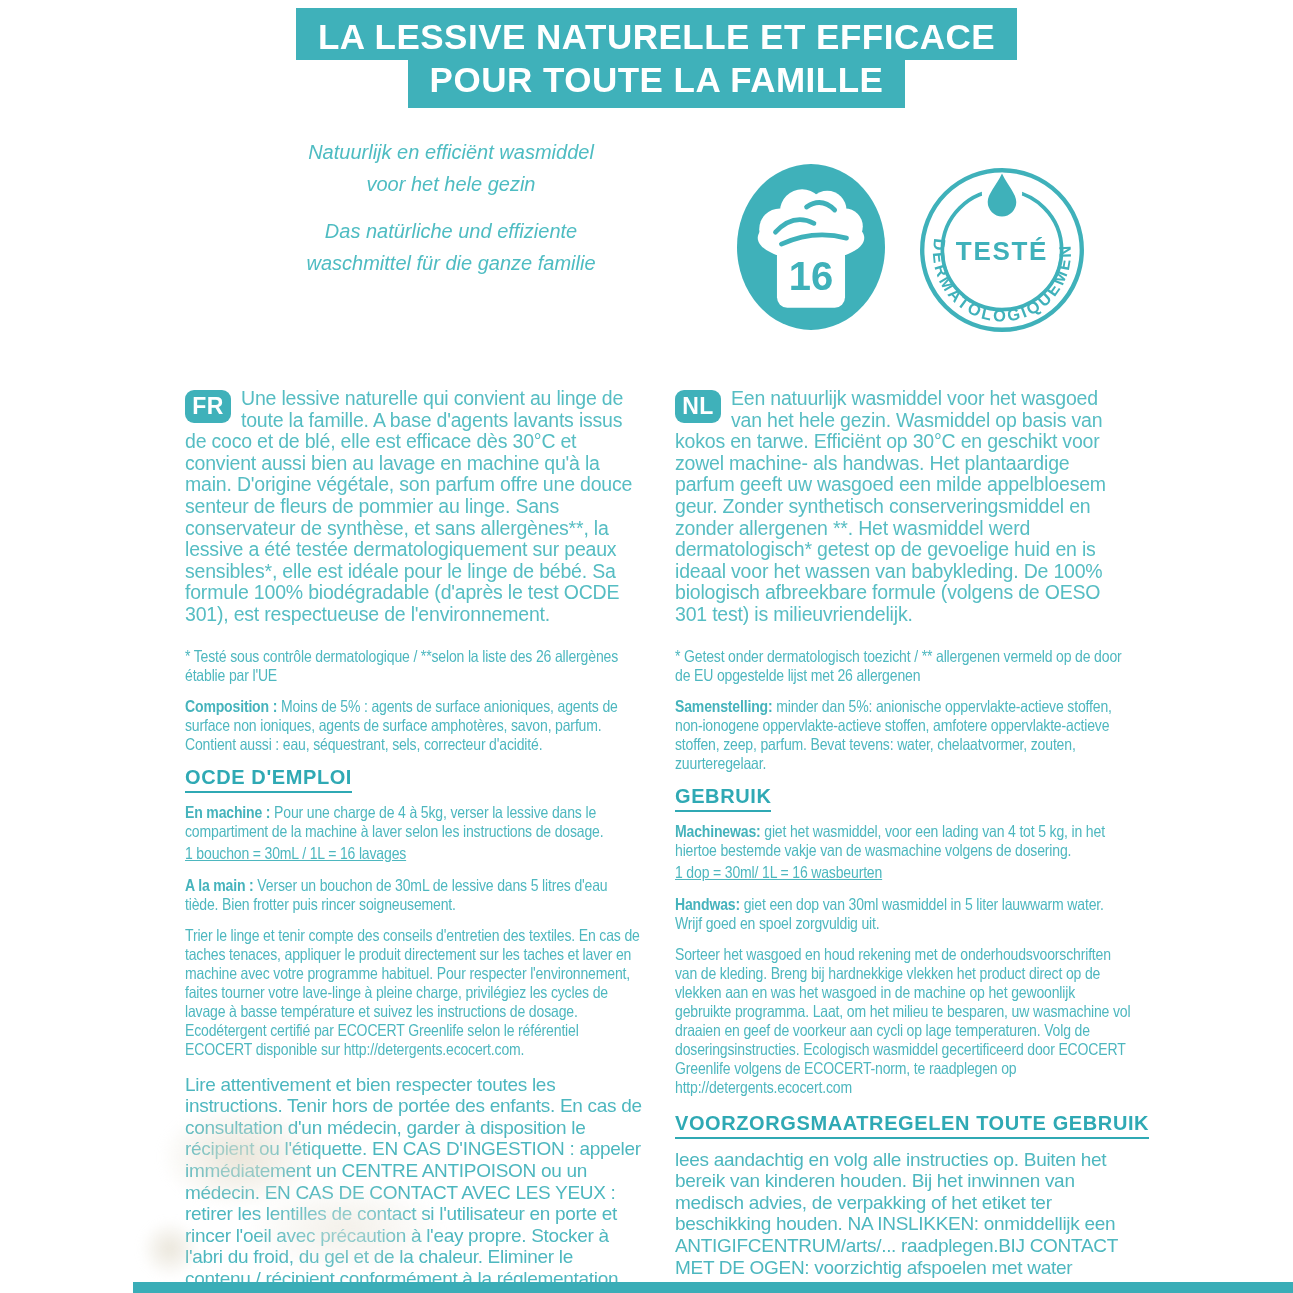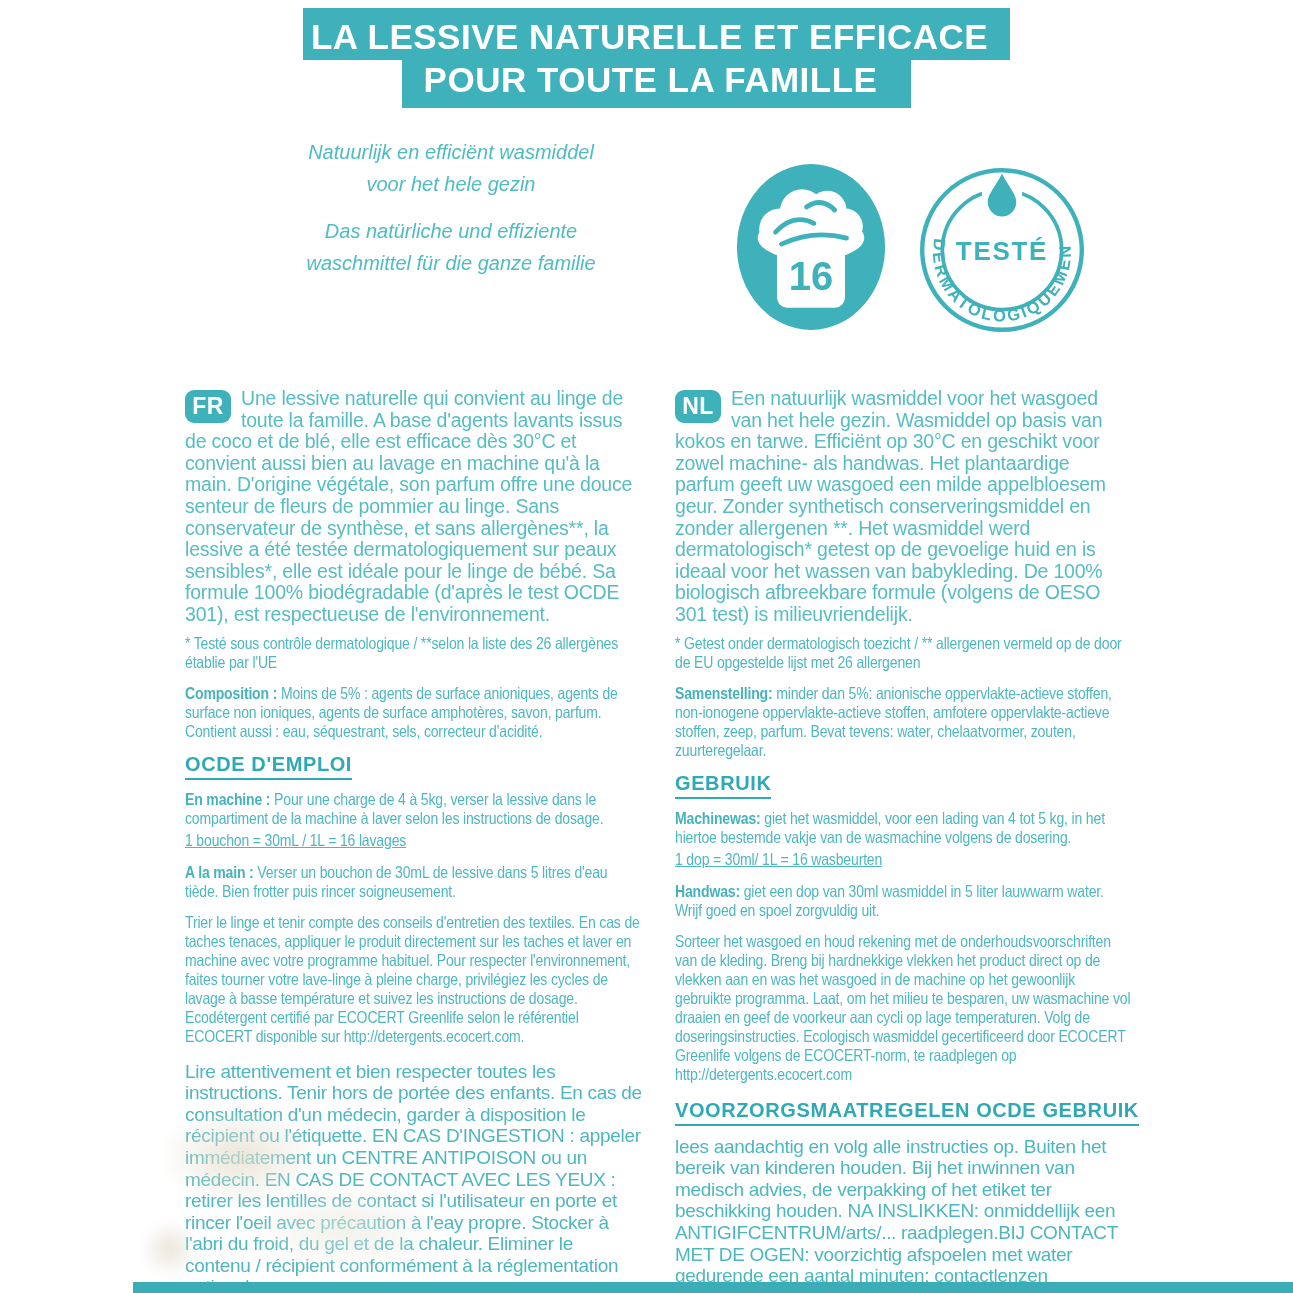--- a/index.html
+++ b/index.html
@@ -7,36 +7,36 @@
     position:relative;width:1293px;height:1293px;overflow:hidden;background:#ffffff;
     font-family:"Liberation Sans","DejaVu Sans",sans-serif;
     -webkit-font-smoothing:antialiased;
   }
   
   .banner-wrap{position:absolute;left:10px;top:8px;width:1293px;text-align:center;}
   .banner-line{
     display:table;margin:0 auto;background:#3fb1ba;color:#ffffff;
     font-weight:bold;font-size:35px;letter-spacing:.5px;white-space:nowrap;
   }
-  .banner-line.l1{padding:9px 22px 3px 8px;}
-  .banner-line.l2{padding:0 34px 8px 22px;}
+  .banner-line.l1{padding:9px 22px 3px 22px;}
+  .banner-line.l2{padding:0 22px 8px 22px;}
   
   .subtitles{position:absolute;left:185px;top:136px;width:532px;text-align:center;color:#4ebcc2;}
   .subtitle{
     font-style:italic;font-size:20px;line-height:32px;margin:0 0 15px 0;
     white-space:pre-line;font-weight:500;
   }
   
   .icon-wash{position:absolute;left:737px;top:163px;width:148px;height:168px;}
   .icon-stamp{position:absolute;left:918px;top:166px;width:168px;height:168px;}
   
   .col{position:absolute;top:388px;width:458px;color:#56bdc3;}
   .col.fr{left:185px;}
   .col.nl{left:675px;}
-  .intro{font-size:19.5px;line-height:21.6px;margin:0 0 8px 0;letter-spacing:-.2px;}
+  .intro{font-size:19.5px;line-height:21.6px;margin:0 0 21px 0;letter-spacing:-.2px;}
   .lang-badge{
     float:left;width:46px;height:33px;margin:2px 10px 2px 0;background:#3fb1ba;
     border-radius:9px;color:#fff;font-weight:bold;font-size:23px;text-align:center;
     line-height:33px;letter-spacing:.5px;
   }
   .footnote{font-size:16px;line-height:19px;margin:2px 0 10px 0;letter-spacing:-.3px;}
   .cond{ 
     width:117.5%;transform:scaleX(.851);transform-origin:0 0;
     font-size:16.5px;line-height:19px;letter-spacing:-.2px;color:#4db7bf;
     margin:0 0 12px 0;
@@ -136,21 +136,21 @@
     <p class="intro">
       <span class="lang-badge">NL</span><span>Een natuurlijk wasmiddel voor het wasgoed van het hele gezin. Wasmiddel op basis van kokos en tarwe. Efficiënt op 30°C en geschikt voor zowel machine- als handwas. Het plantaardige parfum geeft uw wasgoed een milde appelbloesem geur. Zonder synthetisch conserveringsmiddel en zonder allergenen **. Het wasmiddel werd dermatologisch* getest op de gevoelige huid en is ideaal voor het wassen van babykleding. De 100% biologisch afbreekbare formule (volgens de OESO 301 test) is milieuvriendelijk.</span>
     </p>
     <p class="footnote cond">* Getest onder dermatologisch toezicht / ** allergenen vermeld op de door de EU opgestelde lijst met 26 allergenen</p>
     <p class="cond"><strong>Samenstelling:</strong> <span>minder dan 5%: anionische oppervlakte-actieve stoffen, non-ionogene oppervlakte-actieve stoffen, amfotere oppervlakte-actieve stoffen, zeep, parfum. Bevat tevens: water, chelaatvormer, zouten, zuurteregelaar.</span></p>
     <div class="sec-heading">GEBRUIK</div>
     <p class="cond tight"><strong>Machinewas:</strong> <span>giet het wasmiddel, voor een lading van 4 tot 5 kg, in het hiertoe bestemde vakje van de wasmachine volgens de dosering.</span></p>
     <p class="cond dosage">1 dop = 30ml/ 1L = 16 wasbeurten</p>
     <p class="cond"><strong>Handwas:</strong> <span>giet een dop van 30ml wasmiddel in 5 liter lauwwarm water. Wrijf goed en spoel zorgvuldig uit.</span></p>
     <p class="cond care">Sorteer het wasgoed en houd rekening met de onderhoudsvoorschriften van de kleding. Breng bij hardnekkige vlekken het product direct op de vlekken aan en was het wasgoed in de machine op het gewoonlijk gebruikte programma. Laat, om het milieu te besparen, uw wasmachine vol draaien en geef de voorkeur aan cycli op lage temperaturen. Volg de doseringsinstructies. Ecologisch wasmiddel gecertificeerd door ECOCERT Greenlife volgens de ECOCERT-norm, te raadplegen op http://detergents.ecocert.com</p>
-    <div class="sec-heading">VOORZORGSMAATREGELEN OCDE GEBRUIK</div>
+    <div class="sec-heading">VOORZORGSMAATREGELEN TOUTE GEBRUIK</div>
     <p class="precautions">lees aandachtig en volg alle instructies op. Buiten het bereik van kinderen houden. Bij het inwinnen van medisch advies, de verpakking of het etiket ter beschikking houden. NA INSLIKKEN: onmiddellijk een ANTIGIFCENTRUM/arts/... raadplegen.BIJ CONTACT MET DE OGEN: voorzichtig afspoelen met water gedurende een aantal minuten; contactlenzen verwijderen, indien mogelijk; blijven spoelen met zuiver water. Bij opslag beschermen tegen kou, vorst en hitte. Inhoud / verpakking afvoeren in overeenstemming met nationale voorschriften.</p>
   </div>
 
   <div class="photo-hint"></div>
 
   <div class="bottom-bar"></div>
 
 </div>
 
 </body></html>

